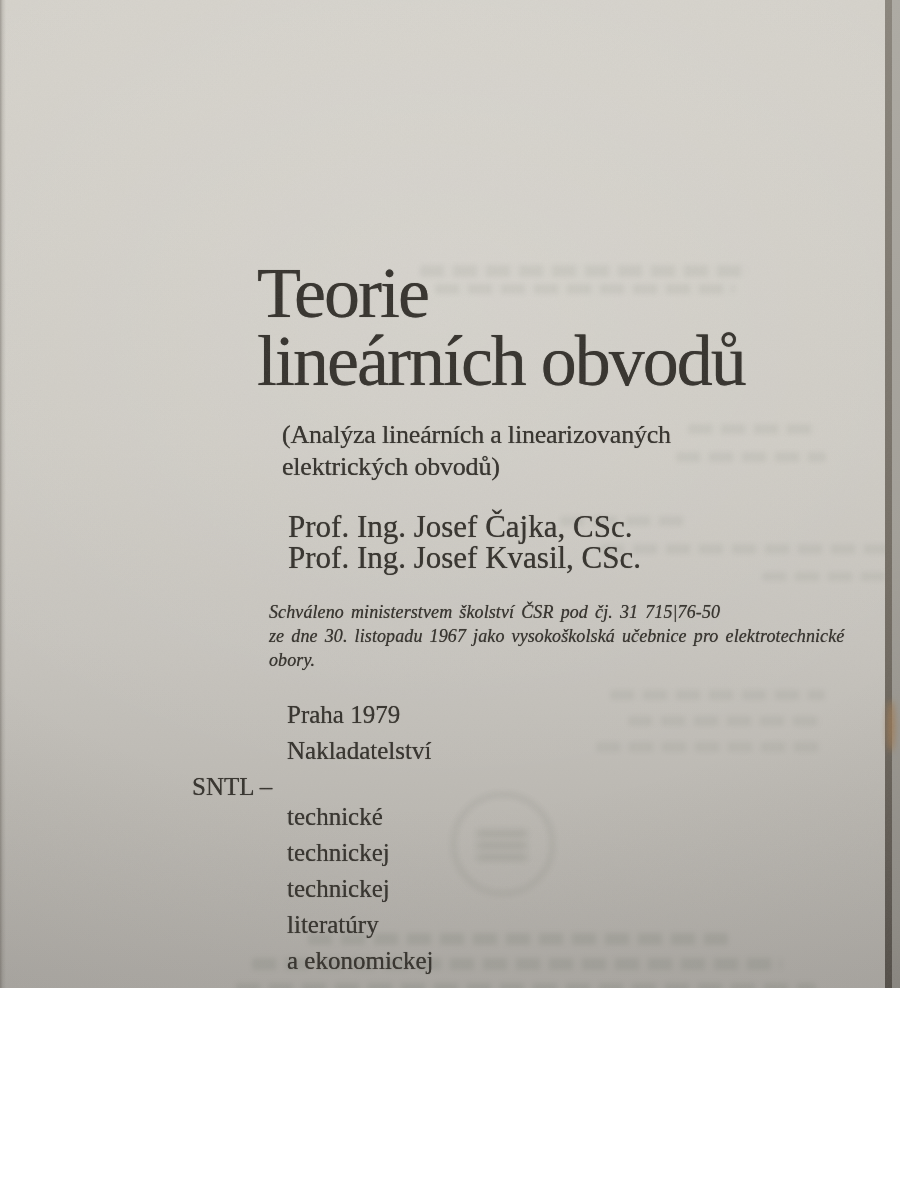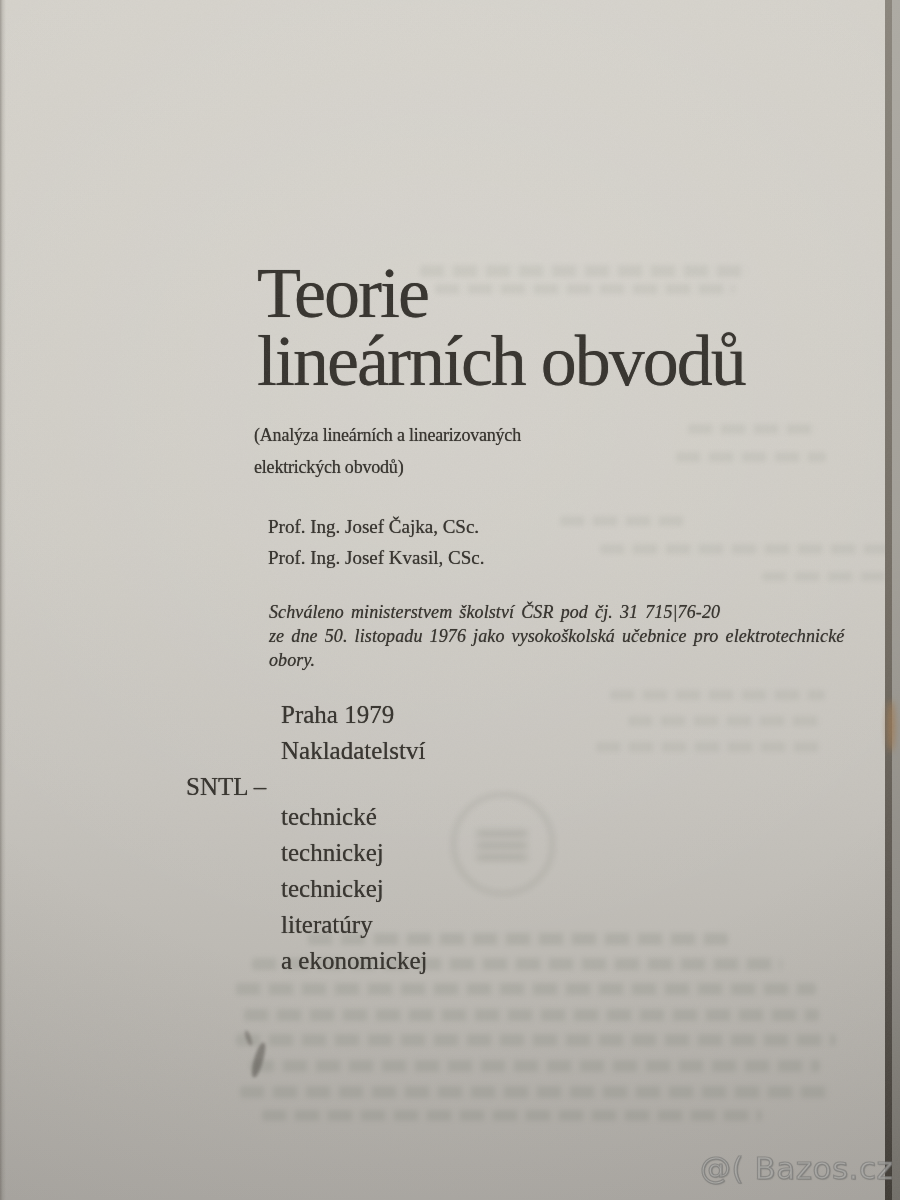--- a/index.html
+++ b/index.html
@@ -8,21 +8,21 @@
   }
   body {
     width: 900px;
     height: 1200px;
     overflow: hidden;
     font-family: "Liberation Serif", serif;
   }
   .photo {
     position: relative;
     width: 900px;
-    height: 1200px;
+    height: 988px;
     background:
       radial-gradient(ellipse 130% 90% at 48% 32%, rgba(255,255,255,0.10) 0%, rgba(255,255,255,0) 55%, rgba(80,76,70,0.16) 100%),
       linear-gradient(180deg, #d6d3cc 0%, #d3d0c9 22%, #cfccc5 45%, #c7c4be 65%, #bcb9b3 82%, #b0ada8 100%);
     overflow: hidden;
   }
   
   .left-edge {
     position: absolute; left: 0; top: 0; width: 6px; height: 1200px;
     background: linear-gradient(90deg, rgba(70,64,56,0.38), rgba(70,64,56,0.12) 45%, rgba(70,64,56,0) 100%);
   }
@@ -42,37 +42,37 @@
   }
 
   .ink { color: #35322d; text-shadow: 0 0 0.7px rgba(53,50,45,0.85); }
 
   .title {
     position: absolute; left: 257px; top: 259px;
     font-size: 72px; line-height: 68px; letter-spacing: -2px;
     white-space: nowrap;
   }
   .subtitle {
-    position: absolute; left: 254px; top: 419px;
-    font-size: 18px; line-height: 32px; letter-spacing: -0.2px;
+    position: absolute; left: 282px; top: 419px;
+    font-size: 26px; line-height: 32px; letter-spacing: -0.2px;
     white-space: nowrap;
   }
   .authors {
-    position: absolute; left: 268px; top: 511px;
-    font-size: 19px; line-height: 31px;
+    position: absolute; left: 288px; top: 511px;
+    font-size: 31px; line-height: 31px;
     white-space: nowrap;
   }
   .approval {
     position: absolute; left: 269px; top: 600px;
     font-size: 18px; line-height: 24px; font-style: italic;
     word-spacing: 2.5px; letter-spacing: 0.1px;
     white-space: nowrap;
   }
   .imprint {
-    position: absolute; left: 186px; top: 700px;
+    position: absolute; left: 192px; top: 700px;
     font-size: 25px; line-height: 30px;
     white-space: nowrap;
   }
   .imprint-row { display: flex; }
   .imprint-label { width: 95px; flex: 0 0 95px; margin-top: 36px; }
 
   
   .ghost {
     position: absolute;
     filter: blur(2.5px);
@@ -161,22 +161,22 @@
     <div>(Analýza lineárních a linearizovaných</div>
     <div>elektrických obvodů)</div>
   </div>
 
   <div class="authors ink">
     <div>Prof. Ing. Josef Čajka, CSc.</div>
     <div>Prof. Ing. Josef Kvasil, CSc.</div>
   </div>
 
   <div class="approval ink">
-    <div>Schváleno ministerstvem školství ČSR pod čj. 31 715|76-20</div>
-    <div>ze dne 50. listopadu 1976 jako vysokoškolská učebnice pro elektrotechnické</div>
+    <div>Schváleno ministerstvem školství ČSR pod čj. 31 715|76-50</div>
+    <div>ze dne 30. listopadu 1967 jako vysokoškolská učebnice pro elektrotechnické</div>
     <div>obory.</div>
   </div>
 
   <div class="imprint ink">
     <div class="imprint-row">
       <span class="imprint-label"></span>
       <span>Praha 1979</span>
     </div>
     <div class="imprint-row">
       <span class="imprint-label">SNTL –</span>

